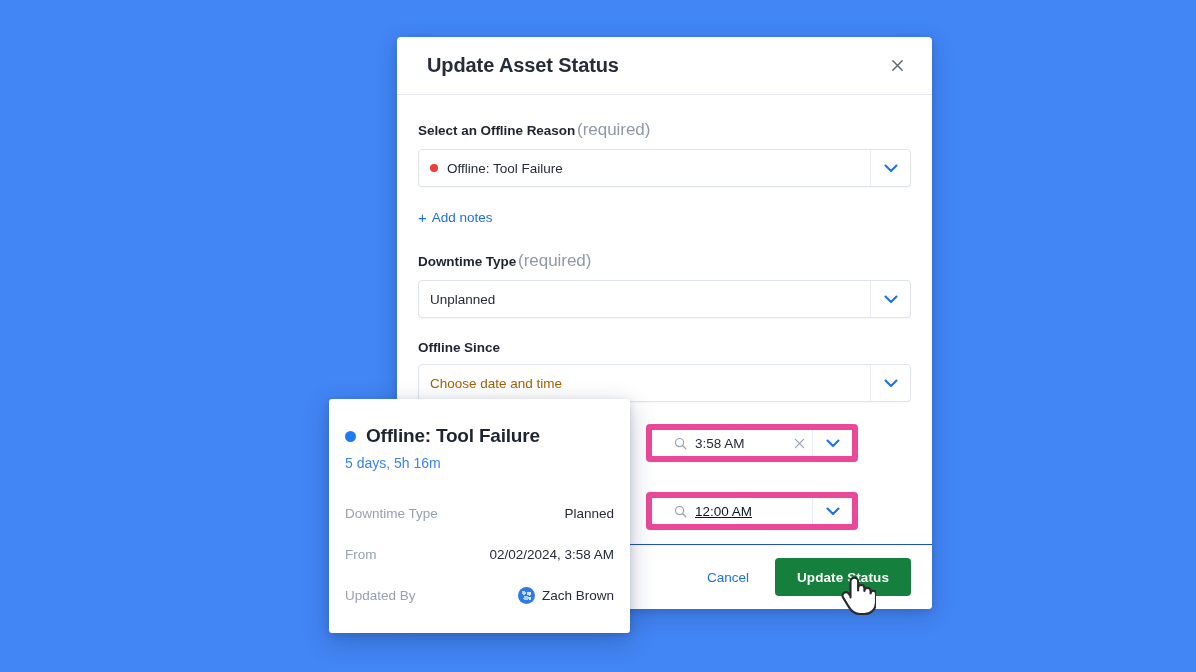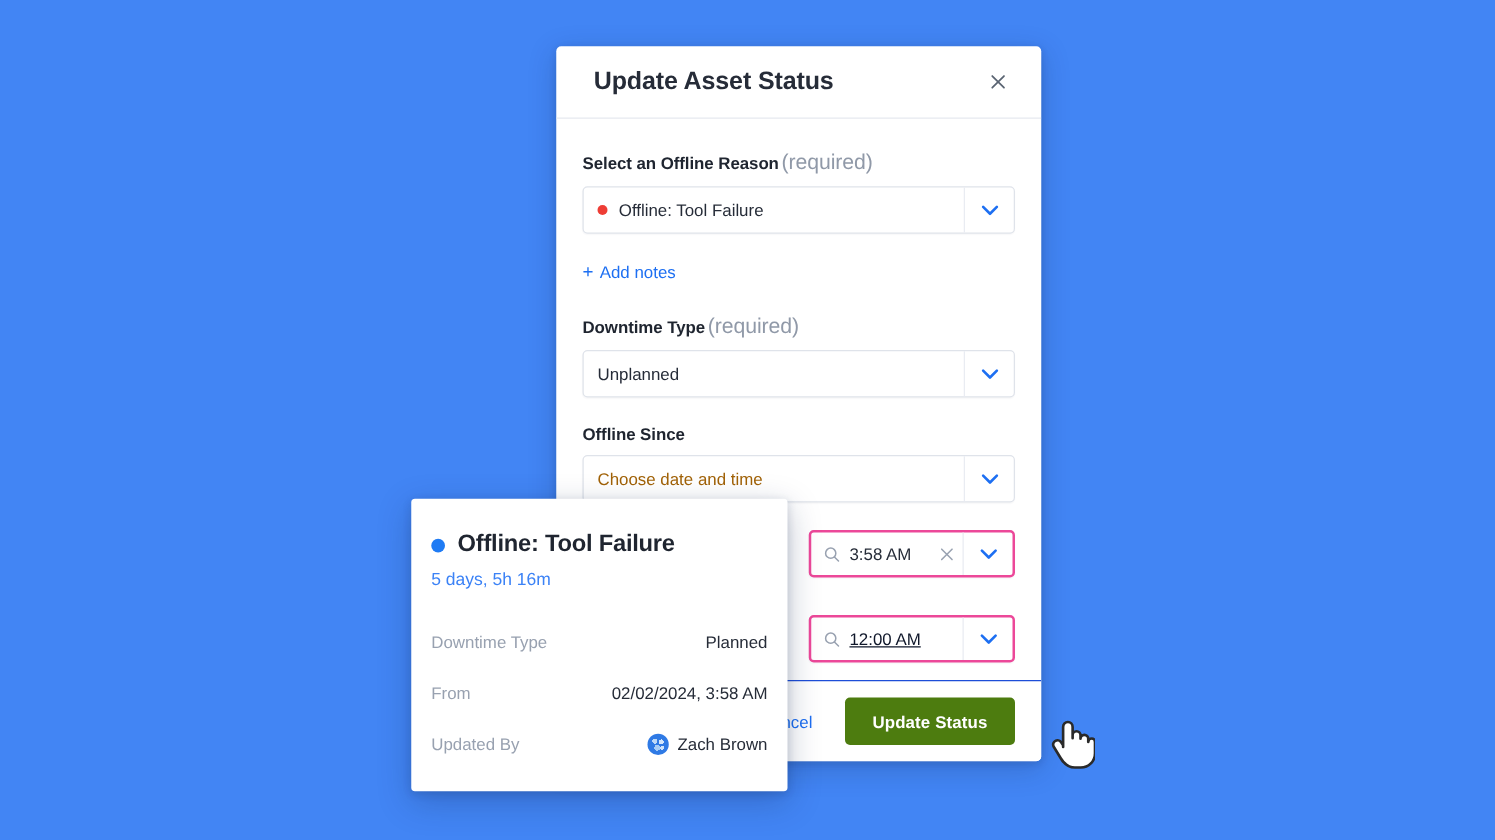--- a/index.html
+++ b/index.html
@@ -13,27 +13,26 @@
     font-family: "Liberation Sans", sans-serif;
     -webkit-font-smoothing: antialiased;
     position: relative;
   }
 
   
   .modal {
     position: absolute;
     left: 397px;
     top: 37px;
-    width: 388px;
+    width: 535px;
     height: 572px;
     background: #ffffff;
     border-radius: 4px;
     box-shadow: 0 6px 22px rgba(16, 36, 80, 0.22), 0 2px 6px rgba(16,36,80,0.14);
     overflow: hidden;
-    margin-left: 48px;
   }
 
   .modal-header {
     height: 58px;
     border-bottom: 1px solid #e6e9ef;
     display: flex;
     align-items: center;
     padding: 0 22px 0 30px;
   }
   .modal-title {
@@ -122,26 +121,26 @@
   }
   .add-notes .plus { font-size: 15px; line-height: 1; }
 
   
   .row { display: flex; gap: 12px; }
   .row .col-date { width: 216px; }
   .row .col-time { width: 212px; }
 
   .tinput {
     height: 38px;
-    border: 2px solid #ec4899;
+    border: 6px solid #ec4899;
     border-radius: 4px;
     background: #fff;
     display: flex;
     align-items: center;
-    padding-left: 10px;
+    padding-left: 22px;
     cursor: text;
     box-shadow: 0 1px 1px rgba(20,30,60,0.03);
   }
   .tinput .sicon { margin-right: 8px; display:flex; color:#98a1b0; }
   .tinput .tval {
     flex: 1;
     font-size: 13.5px;
     color: #262c38;
   }
   .tinput .tval.ph { color: #0f172a; text-decoration: underline; }
@@ -379,21 +378,21 @@
             </svg>
           </div>
         </div>
       </div>
     </div>
 
   </div>
 
   <div class="modal-footer">
     <button class="btn-cancel">Cancel</button>
-    <button class="btn-primary" style="background: #4d7c0f;">Update Status</button>
+    <button class="btn-primary" style="background: #15803d;">Update Status</button>
   </div>
 </div>
 
 <div class="popover">
   <div class="pop-title">
     <span class="dot" id="pop-dot" style="background: rgb(31, 123, 244);"></span>
     <span>Offline: Tool Failure</span>
   </div>
   <div class="pop-sub">5 days, 5h 16m</div>
 

